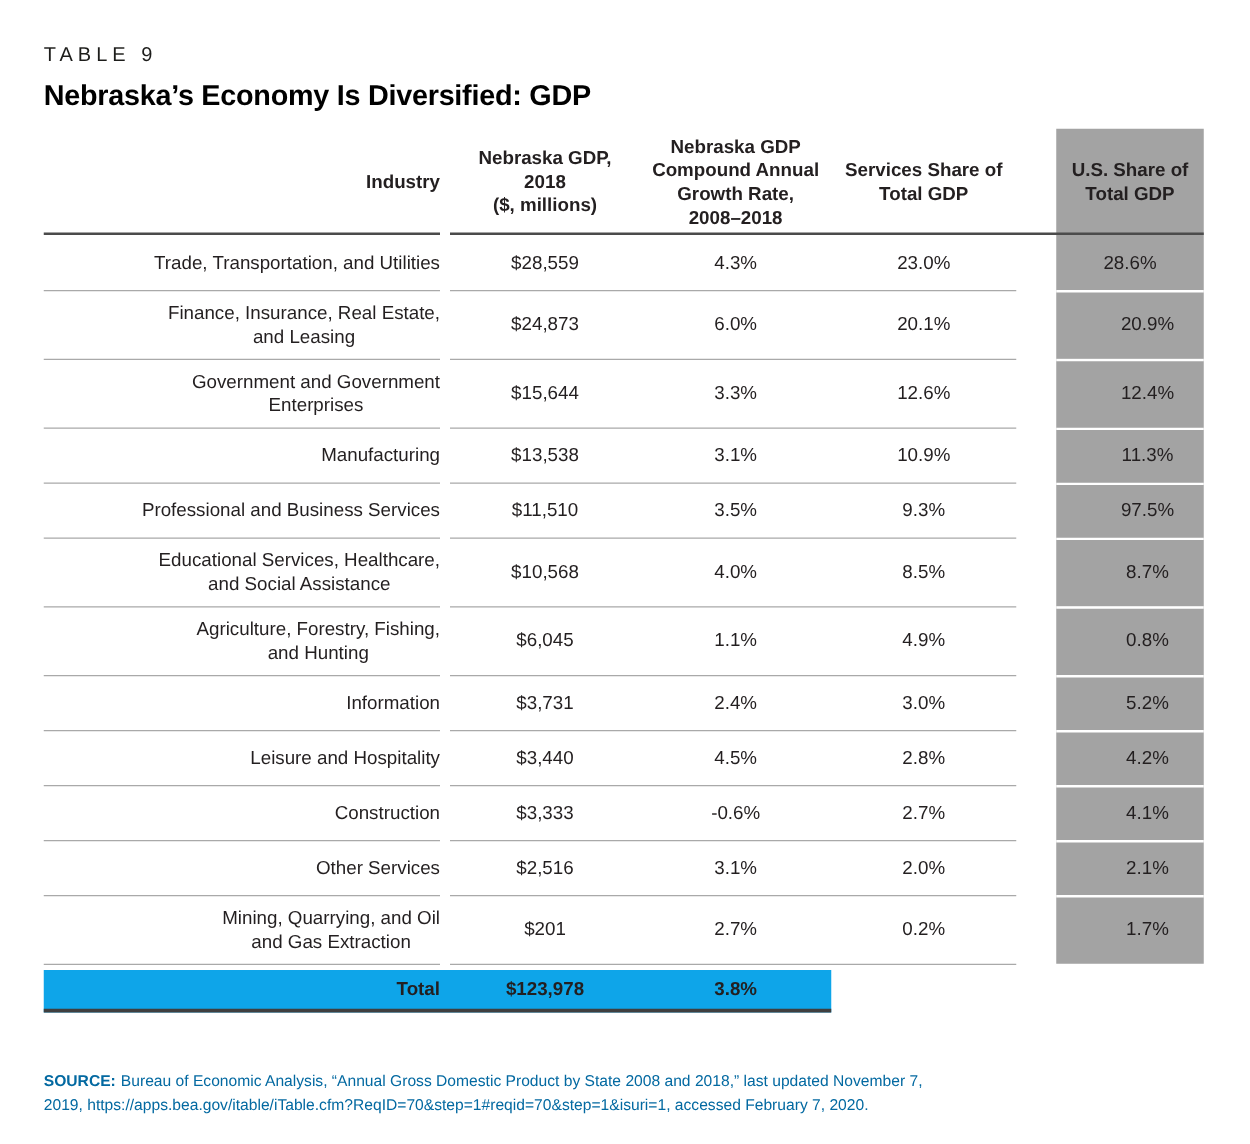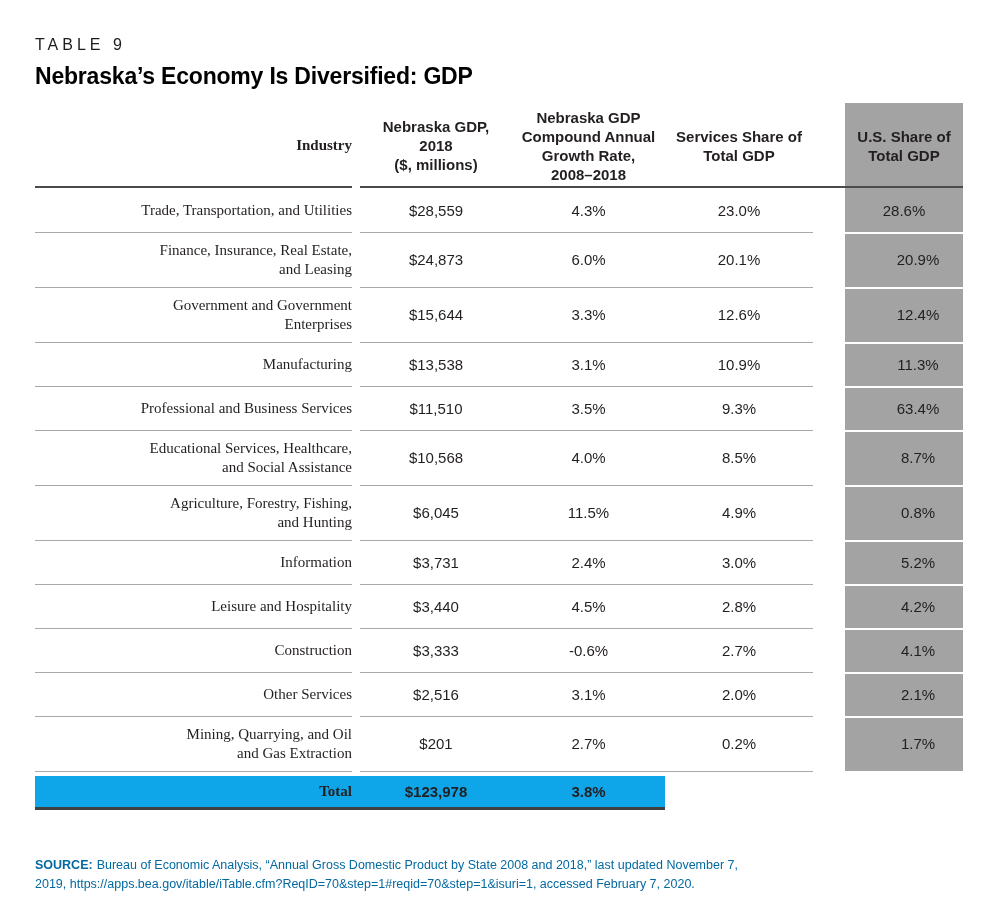--- a/index.html
+++ b/index.html
@@ -24,22 +24,22 @@
   .thead, .row {
     display: grid;
     grid-template-columns: 325px 152px 153px 148px 150px;
     position: relative;
   }
   .c {
     display: flex; align-items: center; justify-content: center;
     text-align: center; font-size: 15px; line-height: 19px; color: #231f20;
   }
   .c1 {
-    justify-content: flex-end; text-align: right;
-    padding-right: 8px; white-space: pre-line; font-family: Liberation Serif, serif;
+    justify-content: flex-end; 
+    padding-right: 8px; white-space: pre-line;
   }
   .c5 { background: #a3a3a3; margin-left: 32px; }
 
   .thead { min-height: 85px; }
   .hc { font-weight: 700; white-space: pre-line; }
   .thead::before, .thead::after {
     content: ""; position: absolute; bottom: 0; height: 2px; background: #4b4b4b;
   }
   .thead::before { left: 0; width: 317px; }
   .thead::after  { left: 325px; width: 603px; }
@@ -134,37 +134,37 @@
         <div class="c c3">3.1%</div>
         <div class="c c4">10.9%</div>
         <div class="c c5">11.3%</div>
       </div>
 
       <div class="row">
         <div class="c c1">Professional and Business Services</div>
         <div class="c c2">$11,510</div>
         <div class="c c3">3.5%</div>
         <div class="c c4">9.3%</div>
-        <div class="c c5">63.4%</div>
+        <div class="c c5">97.5%</div>
       </div>
 
       <div class="row tall">
         <div class="c c1">Educational Services, Healthcare,
 and Social Assistance</div>
         <div class="c c2">$10,568</div>
         <div class="c c3">4.0%</div>
         <div class="c c4">8.5%</div>
         <div class="c c5">8.7%</div>
       </div>
 
       <div class="row tall">
         <div class="c c1">Agriculture, Forestry, Fishing,
 and Hunting</div>
         <div class="c c2">$6,045</div>
-        <div class="c c3">11.5%</div>
+        <div class="c c3">1.1%</div>
         <div class="c c4">4.9%</div>
         <div class="c c5">0.8%</div>
       </div>
 
       <div class="row">
         <div class="c c1">Information</div>
         <div class="c c2">$3,731</div>
         <div class="c c3">2.4%</div>
         <div class="c c4">3.0%</div>
         <div class="c c5">5.2%</div>

